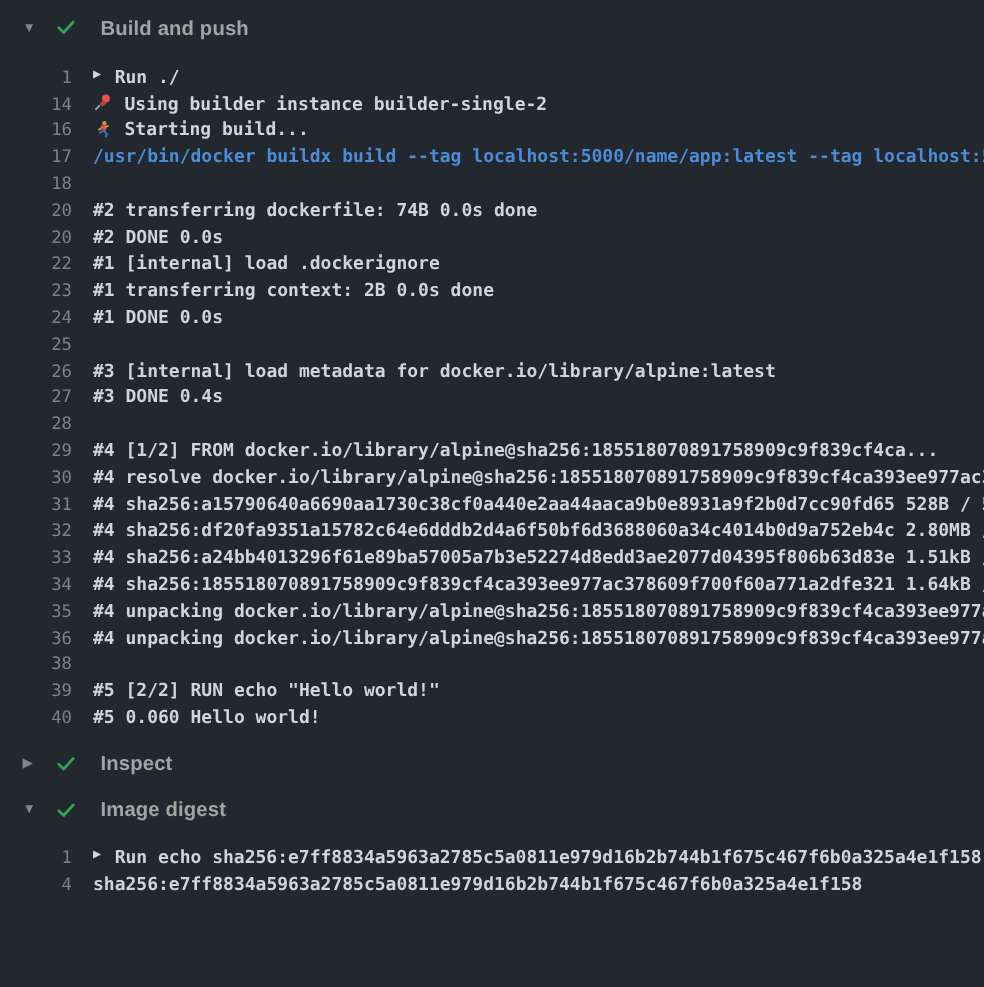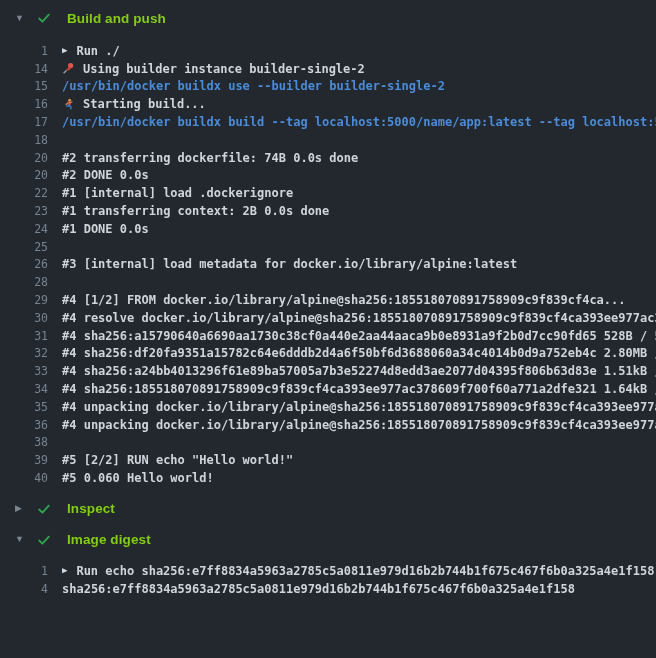--- a/index.html
+++ b/index.html
@@ -17,21 +17,21 @@
   .section-header .tri{
     width:12px;flex:none;
     color:#7d8590;font-size:9px;line-height:1;
     text-align:left;
   }
   .section-header .check{
     margin-left:10px;width:14px;height:14px;flex:none;
   }
   .section-header .title{
     margin-left:16px;
-    color:#84cc16;font-size:13.5px;font-weight:bold;
+    color:#a3a3a3;font-size:13.5px;font-weight:bold;
     letter-spacing:0.1px;
   }
   .lines{margin-top:13px;}
   .lines.bottom{margin-top:11px;}
   .hdr-inspect{margin-top:11px;}
   .hdr-digest{margin-top:9px;}
   .line{
     display:flex;align-items:center;
     height:17.8px;overflow:hidden;
   }
@@ -71,24 +71,20 @@
       </div>
       <div class="line">
         <span class="num">14</span>
         <span class="content"><svg class="emoji" width="13" height="13" viewBox="0 0 13 13">
             <circle cx="8.6" cy="3.6" r="2.6" fill="#e5534b"></circle>
             <path d="M7.2 4.6 L9.2 6.6 L6.2 9.0 L4.4 7.2 Z" fill="#c93c34"></path>
             <line x1="4.6" y1="8.2" x2="1.6" y2="11.2" stroke="#9aa0a6" stroke-width="1.3"></line>
           </svg><span>Using builder instance builder-single-2</span></span>
       </div>
       <div class="line">
-        <span class="num">15</span>
-        <span class="content command"><span>/usr/bin/docker buildx use --builder builder-single-2</span></span>
-      </div>
-      <div class="line">
         <span class="num">16</span>
         <span class="content"><svg class="emoji" width="13" height="13" viewBox="0 0 13 13">
             <circle cx="7.6" cy="2.2" r="1.5" fill="#d98e3f"></circle>
             <path d="M5.2 4.4 L8.0 5.0 L7.2 7.2" fill="none" stroke="#e5534b" stroke-width="2.0"></path>
             <path d="M7.2 7.0 L4.2 8.6 M7.2 7.0 L9.2 9.4 L8.4 11.6" fill="none" stroke="#3b6db5" stroke-width="1.5"></path>
             <path d="M7.8 4.8 L10.4 3.8 M5.8 5.4 L3.6 6.6" fill="none" stroke="#d98e3f" stroke-width="1.2"></path>
           </svg><span>Starting build...</span></span>
       </div>
       <div class="line">
         <span class="num">17</span>
@@ -119,20 +115,24 @@
       </div>
       <div class="line">
         <span class="num">25</span>
         <span class="content"><span></span></span>
       </div>
       <div class="line">
         <span class="num">26</span>
         <span class="content"><span>#3 [internal] load metadata for docker.io/library/alpine:latest</span></span>
       </div>
       <div class="line">
+        <span class="num">27</span>
+        <span class="content"><span>#3 DONE 0.4s</span></span>
+      </div>
+      <div class="line">
         <span class="num">28</span>
         <span class="content"><span></span></span>
       </div>
       <div class="line">
         <span class="num">29</span>
         <span class="content"><span>#4 [1/2] FROM docker.io/library/alpine@sha256:185518070891758909c9f839cf4ca...</span></span>
       </div>
       <div class="line">
         <span class="num">30</span>
         <span class="content"><span>#4 resolve docker.io/library/alpine@sha256:185518070891758909c9f839cf4ca393ee977ac3</span></span>

